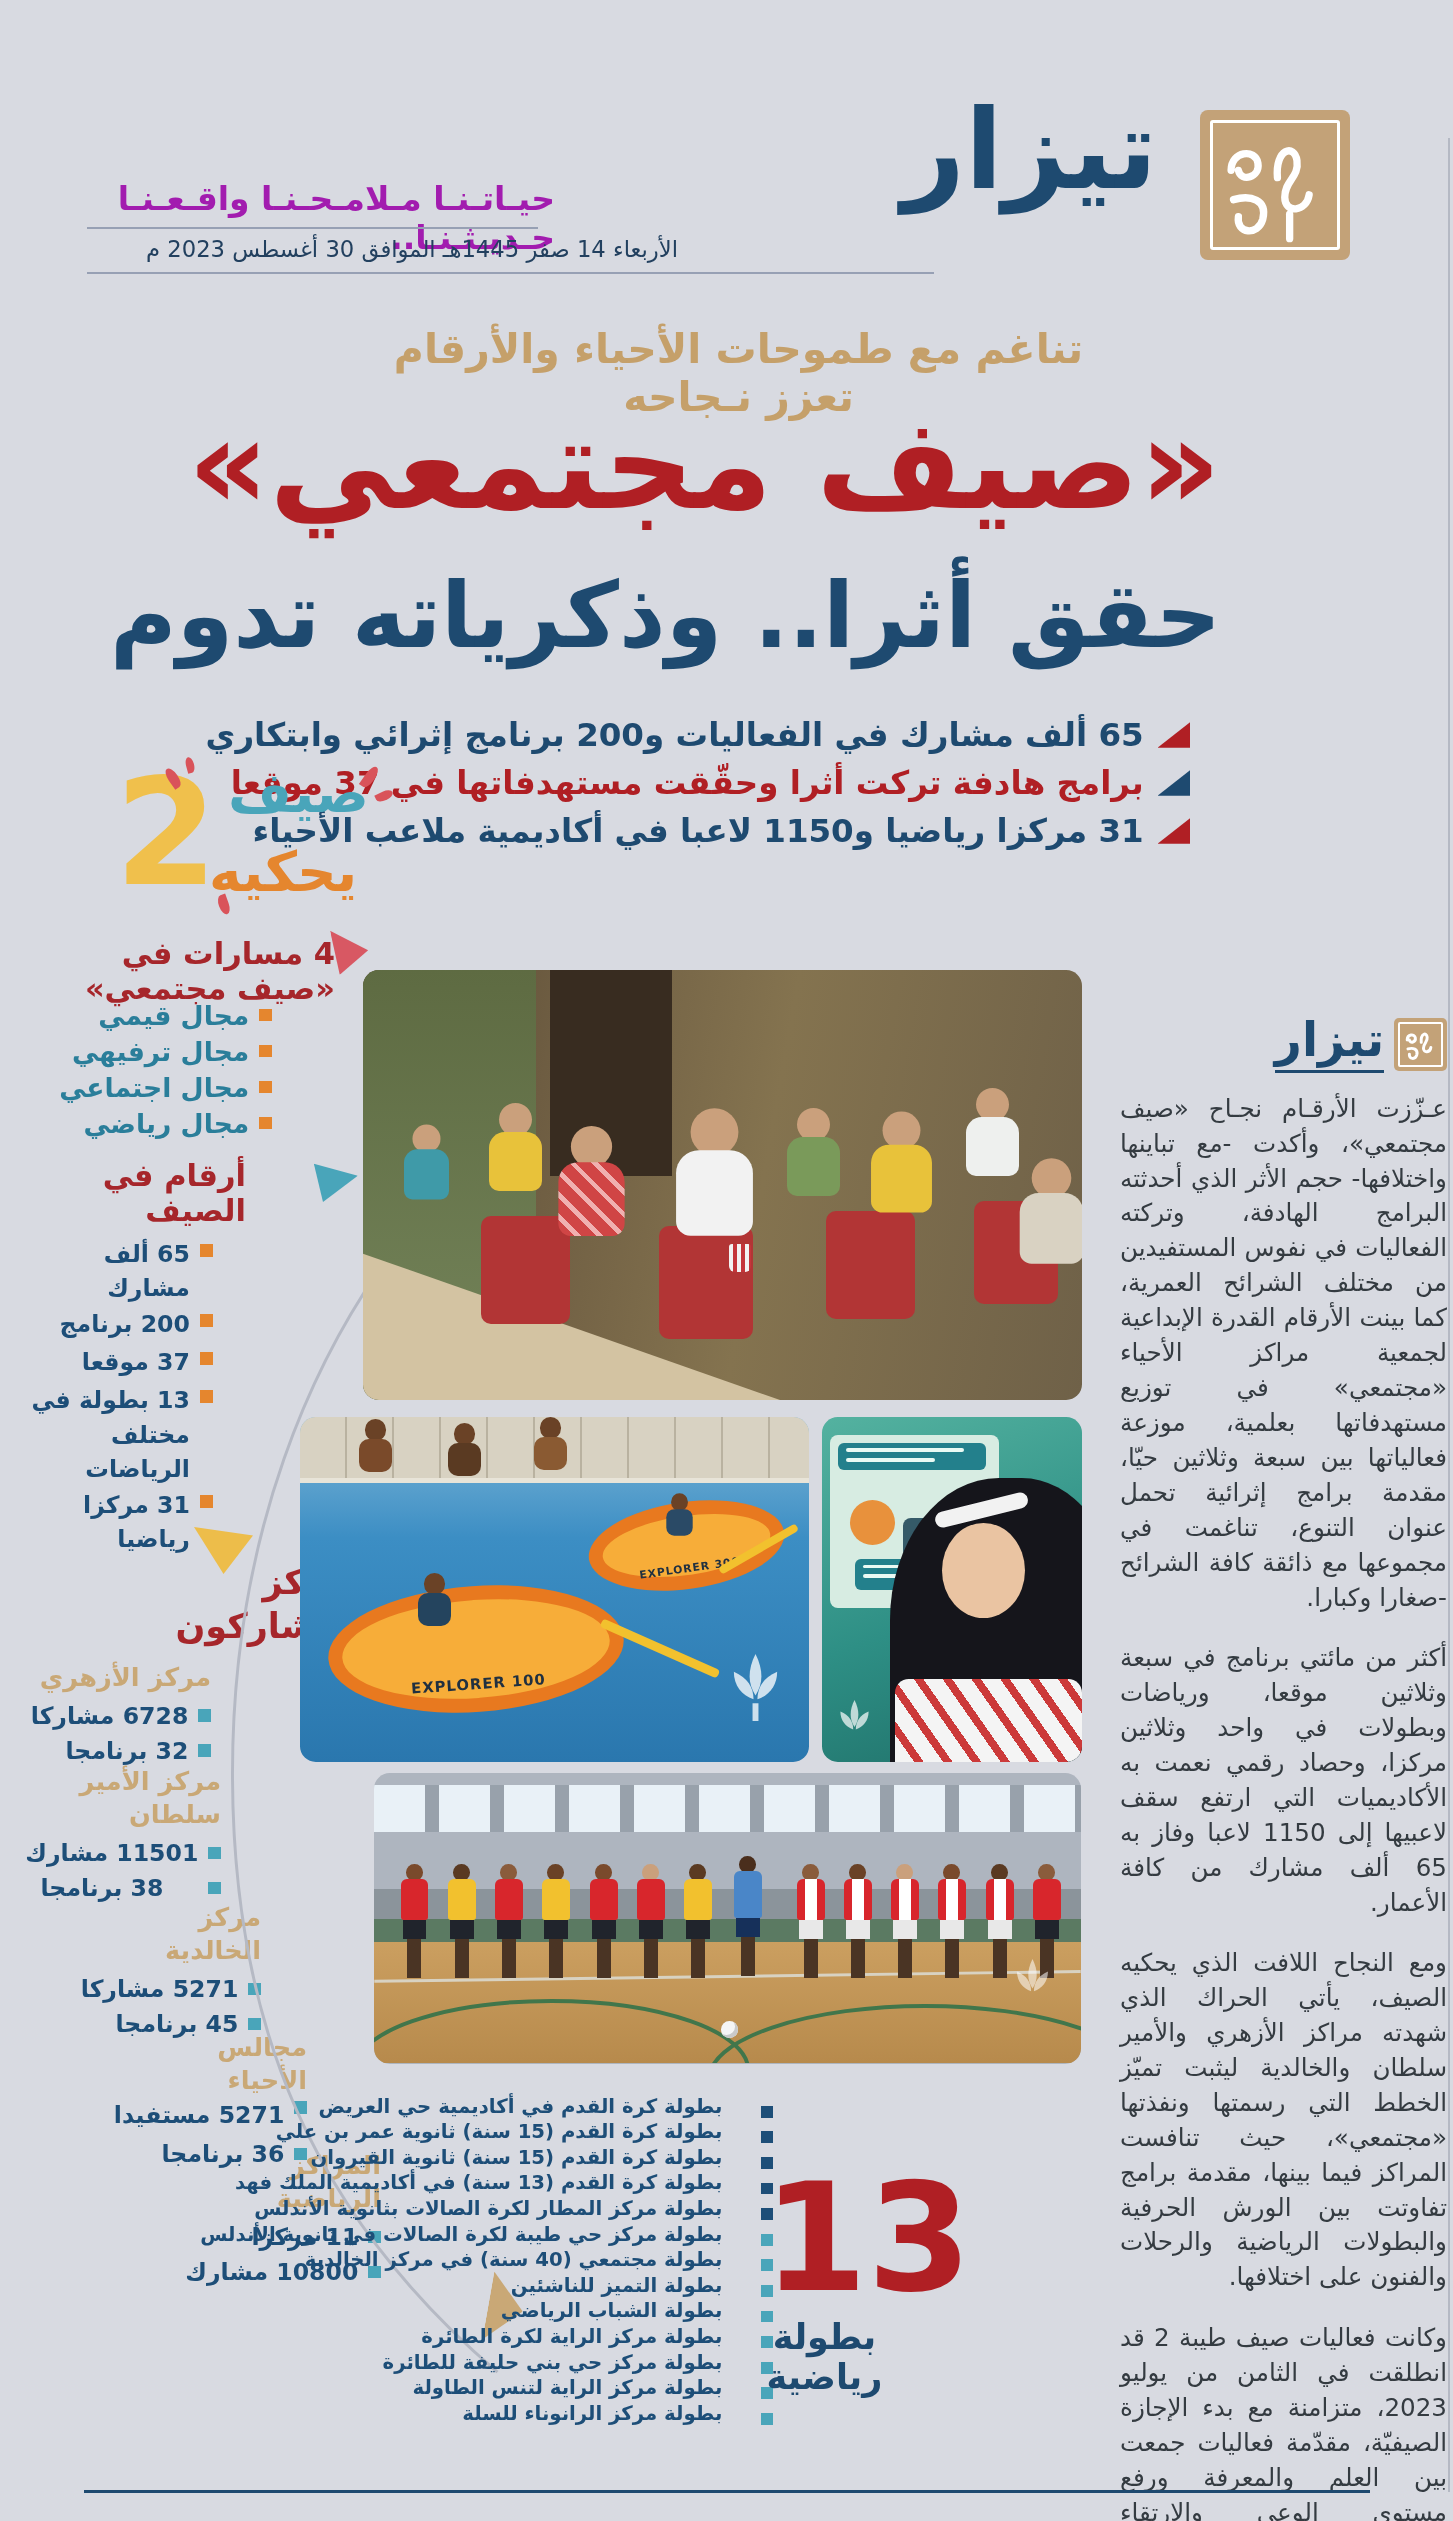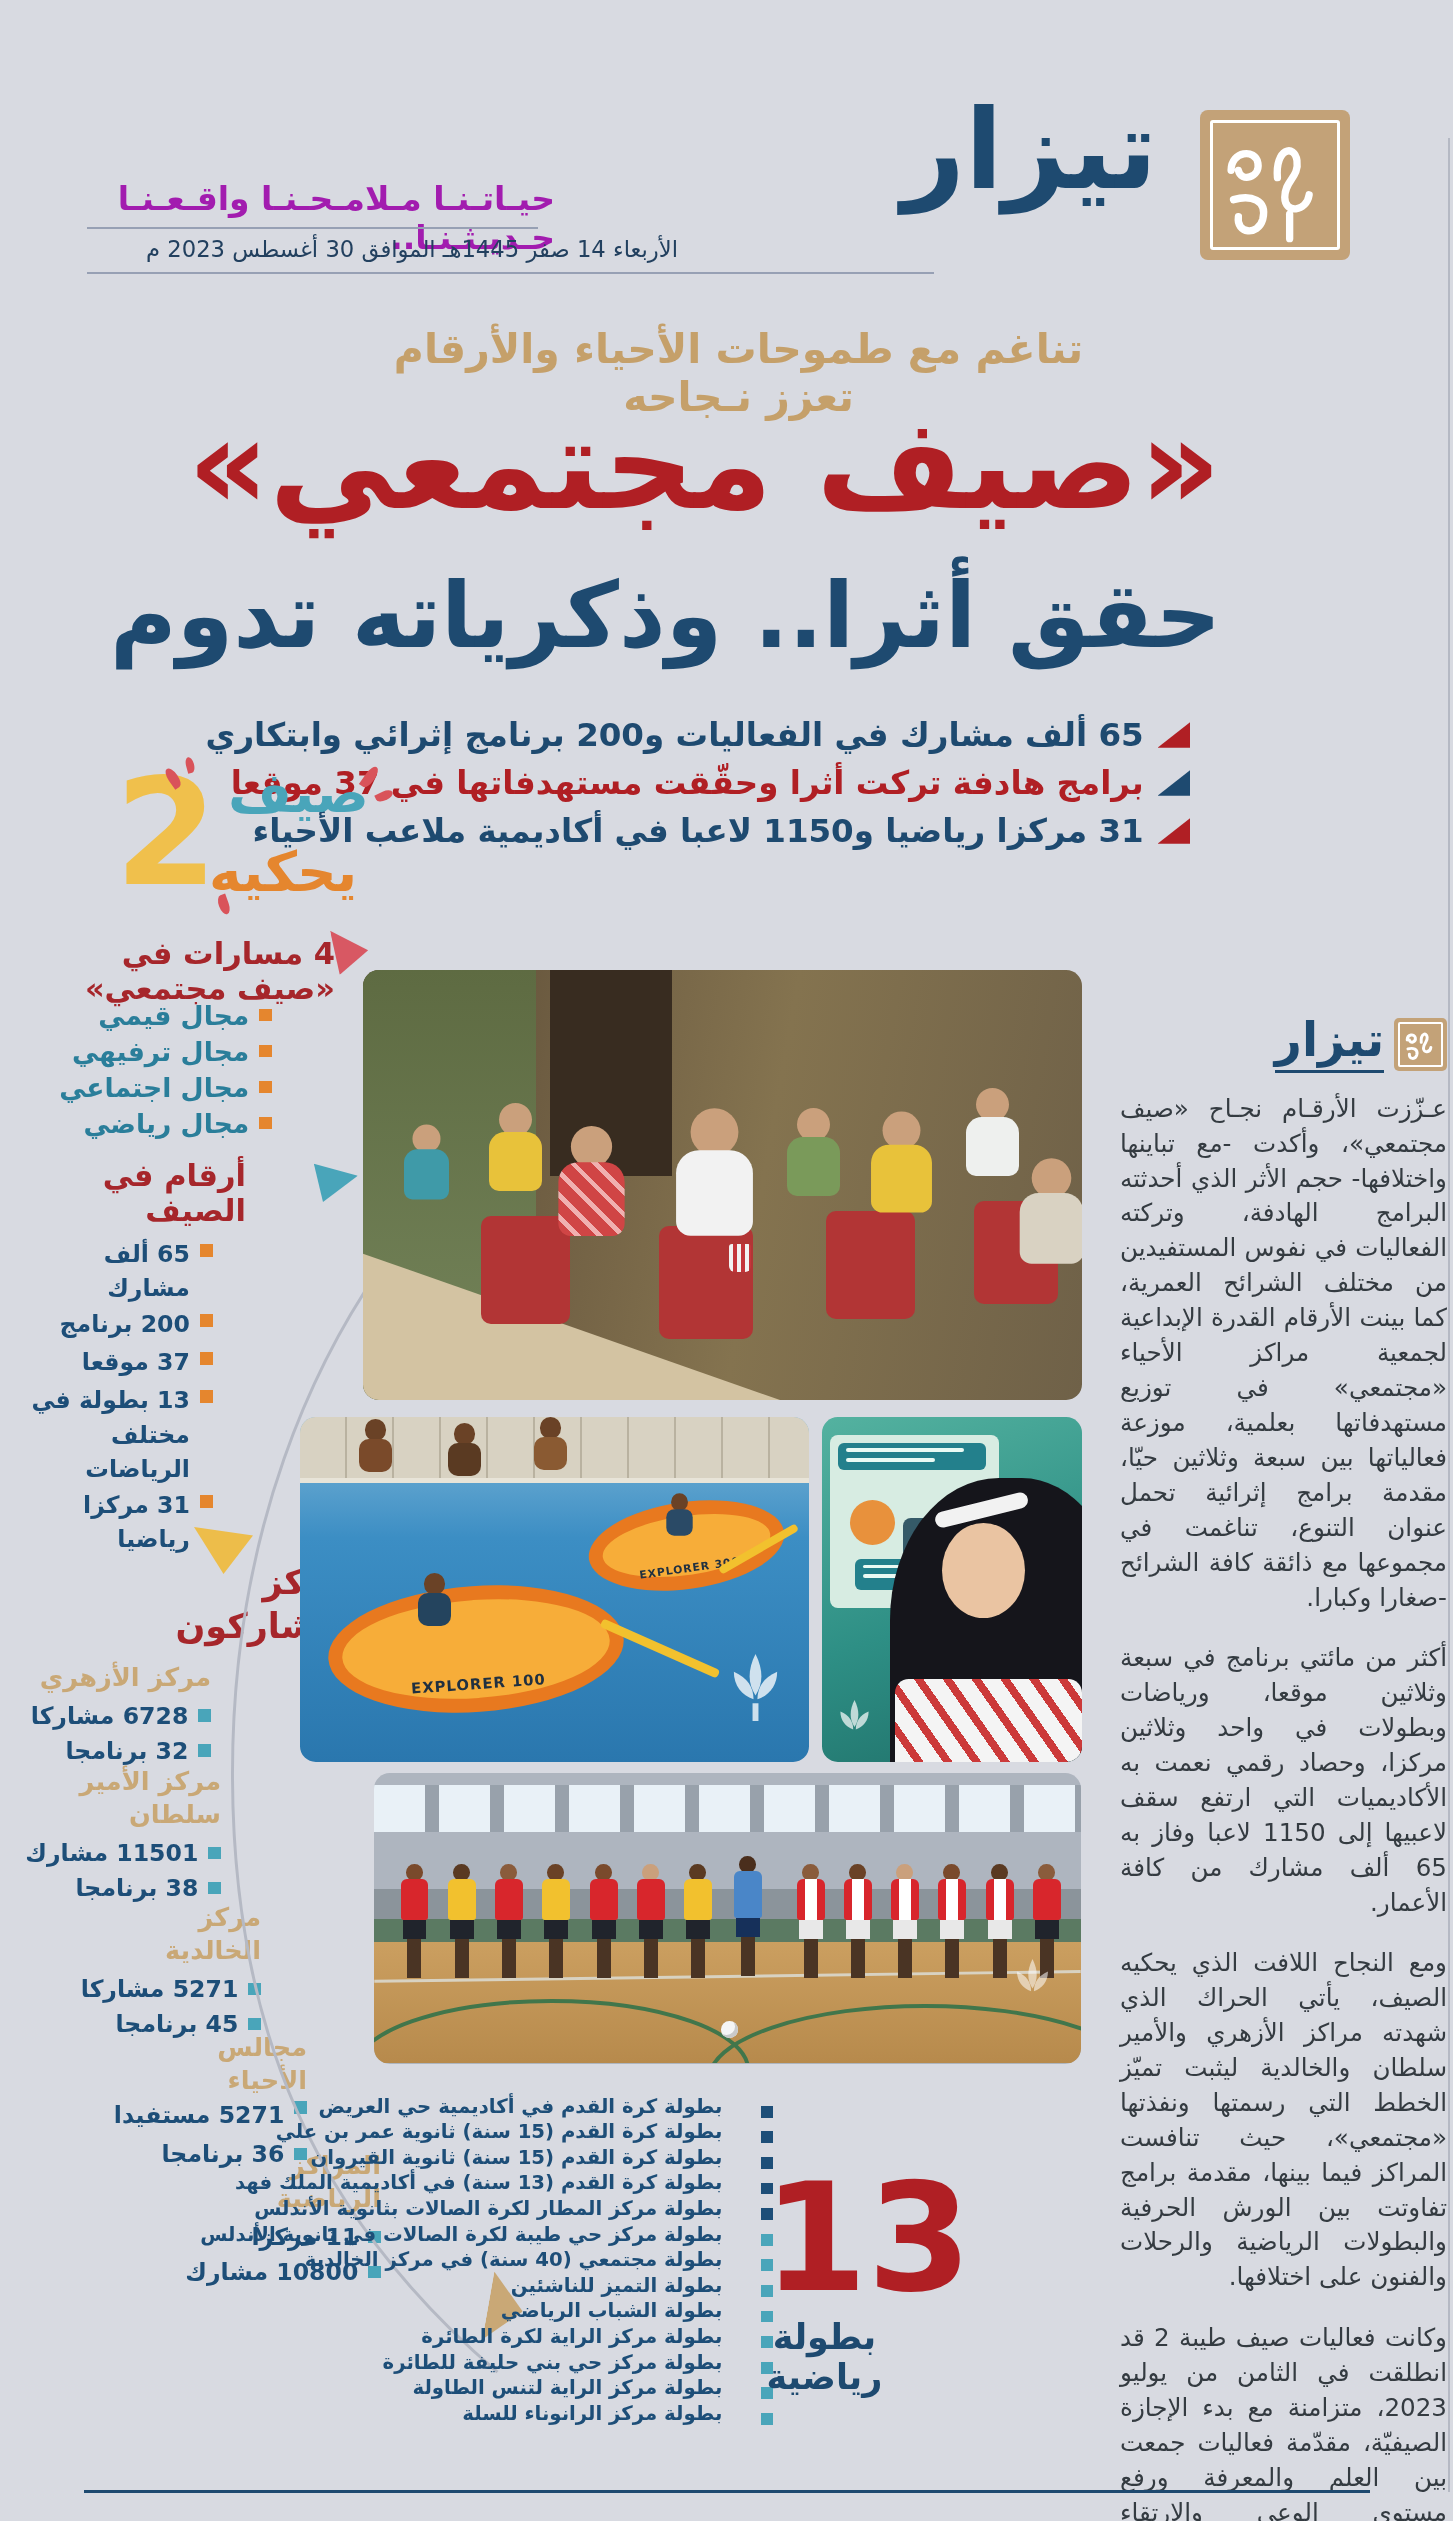--- a/index.html
+++ b/index.html
@@ -263,21 +263,21 @@
       <span class="label rtl">32 برنامجا</span>
     </div>
 </div>
 
 <div class="abs group" style="left:54px;top:1765px;width:167px;">
   <div class="gname rtl">مركز الأمير سلطان</div>
   <div class="row" style="display:flex;direction:rtl;align-items:center;">
       <span class="sq sq-teal"></span>
       <span class="label rtl">11501 مشارك</span>
     </div>
-  <div class="row" style="display:flex;direction:rtl;align-items:center;">
+  <div class="row" style="display:flex;direction:rtl;align-items:center;gap:35px;">
       <span class="sq sq-teal"></span>
       <span class="label rtl">38 برنامجا</span>
     </div>
 </div>
 
 <div class="abs group" style="left:94px;top:1901px;width:167px;">
   <div class="gname rtl">مركز الخالدية</div>
   <div class="row" style="display:flex;direction:rtl;align-items:center;">
       <span class="sq sq-teal"></span>
       <span class="label rtl">5271 مشاركا</span>

